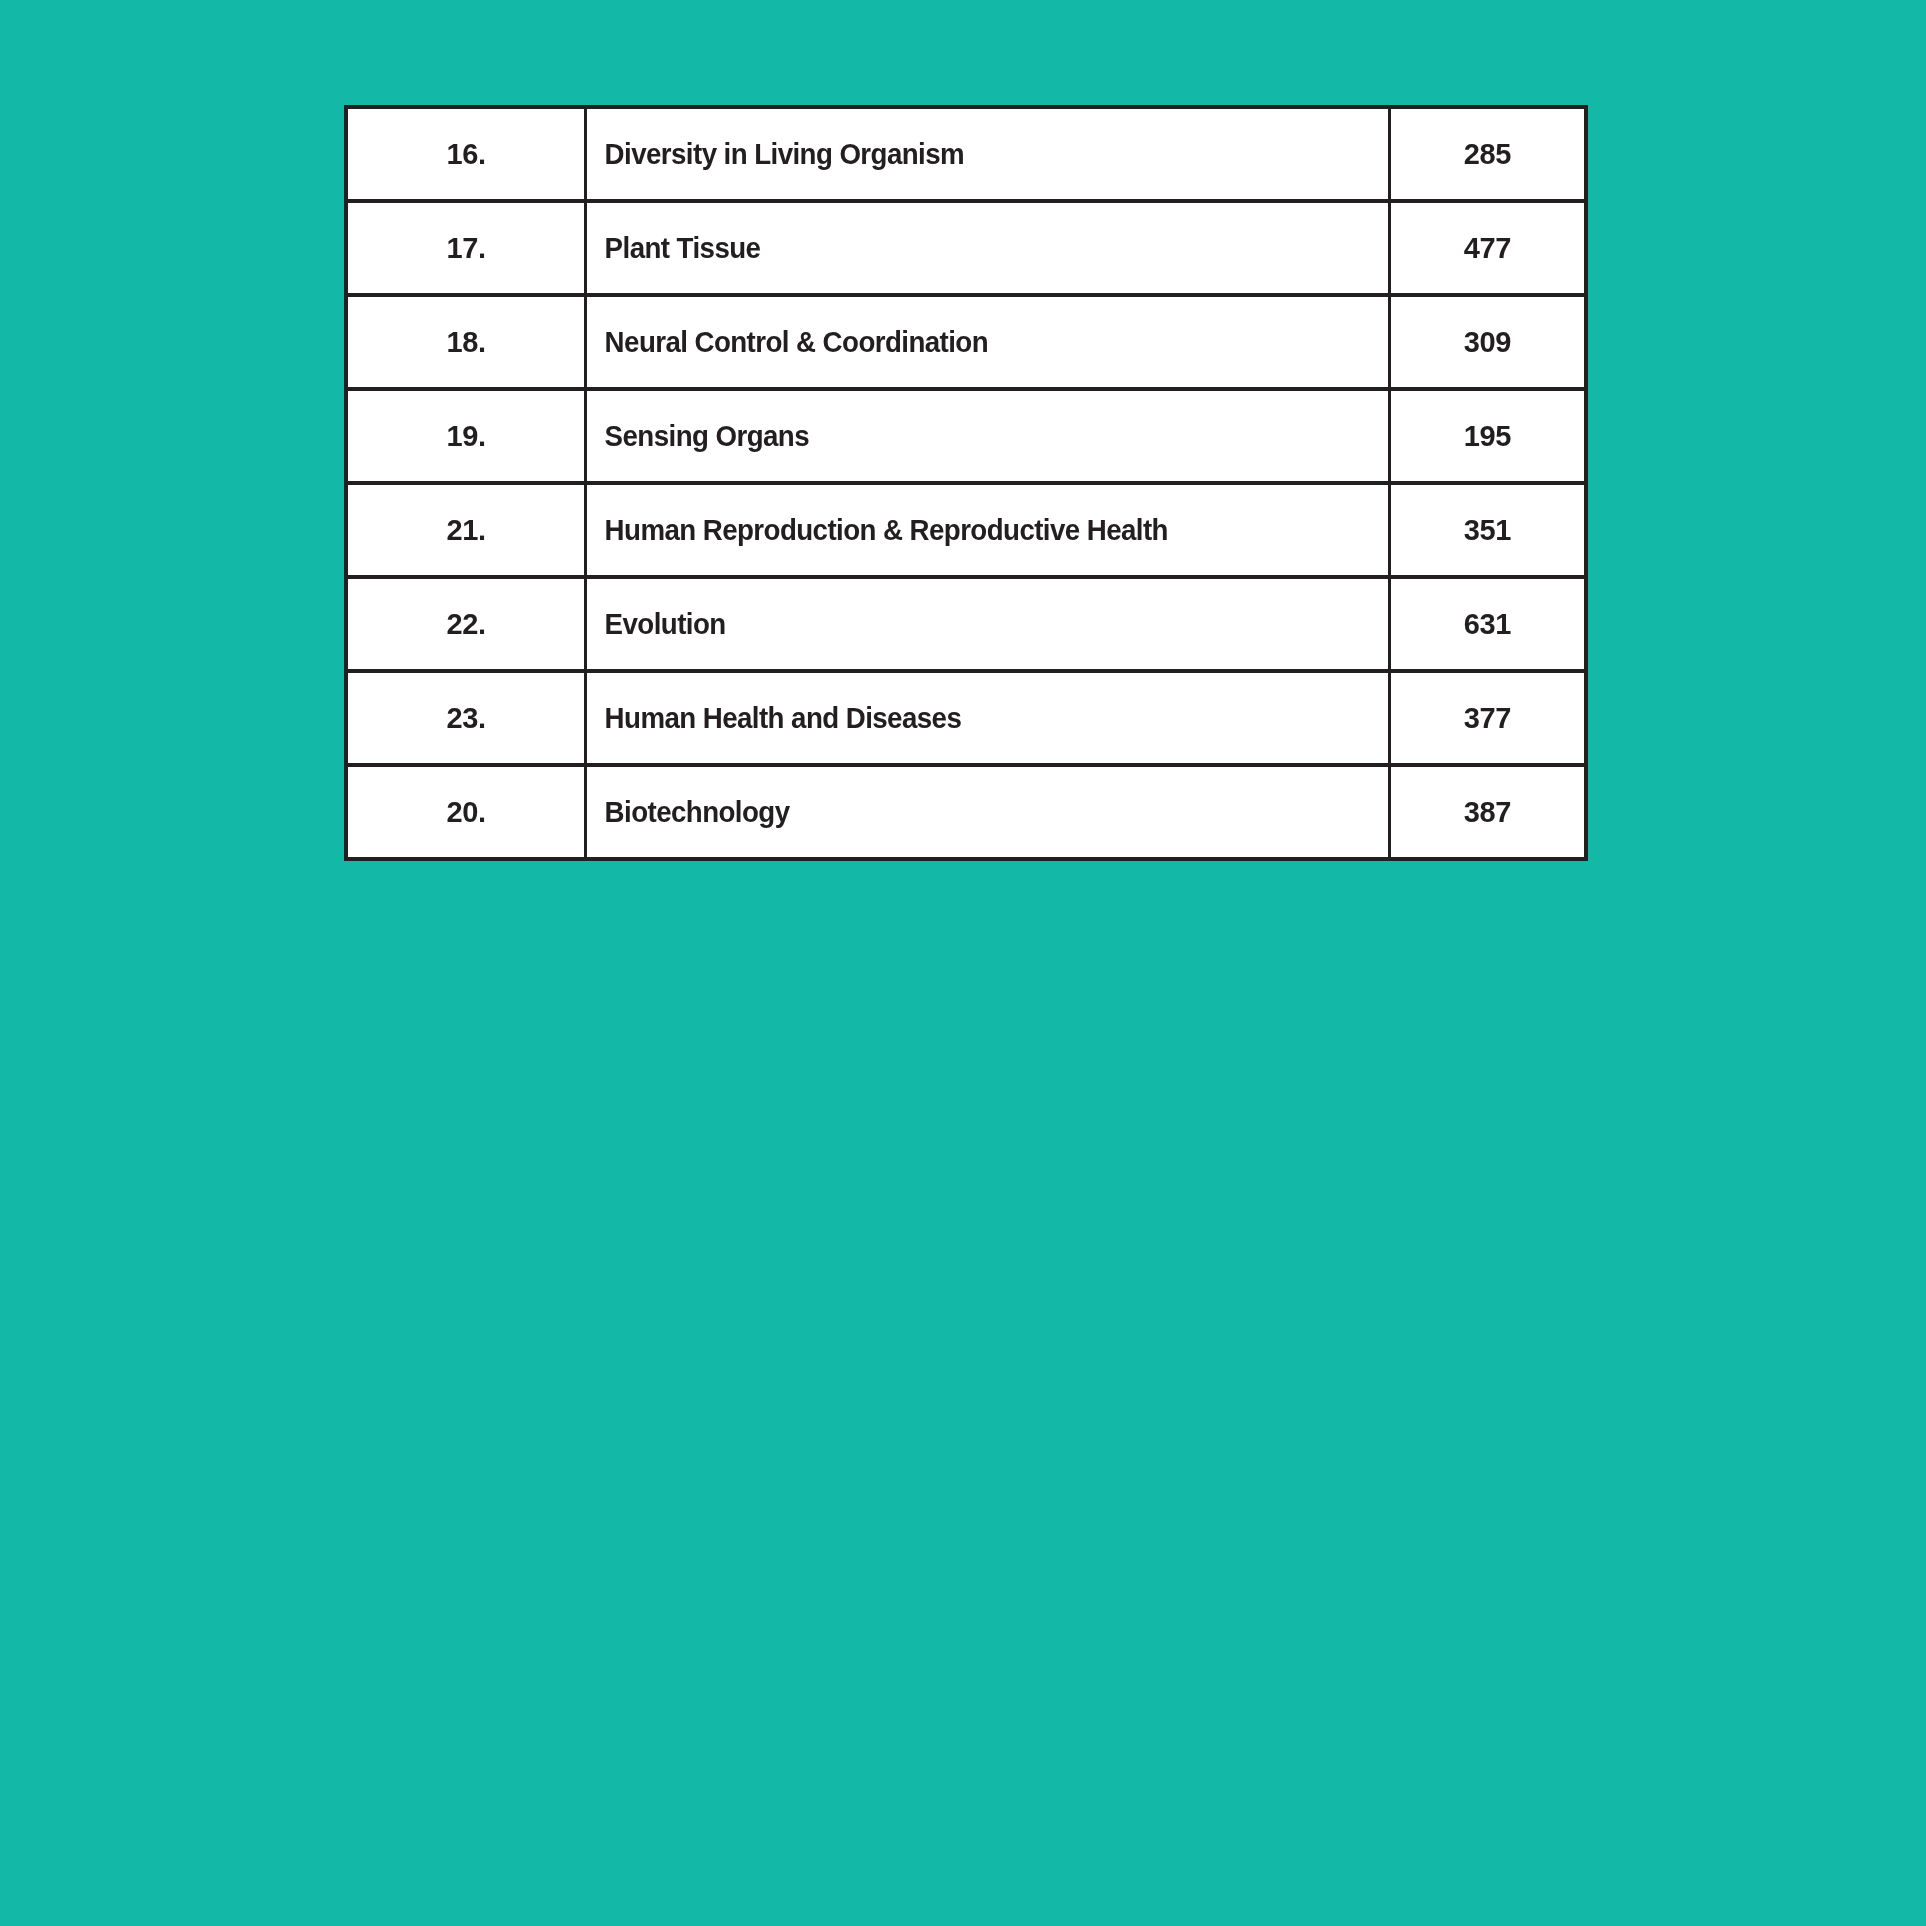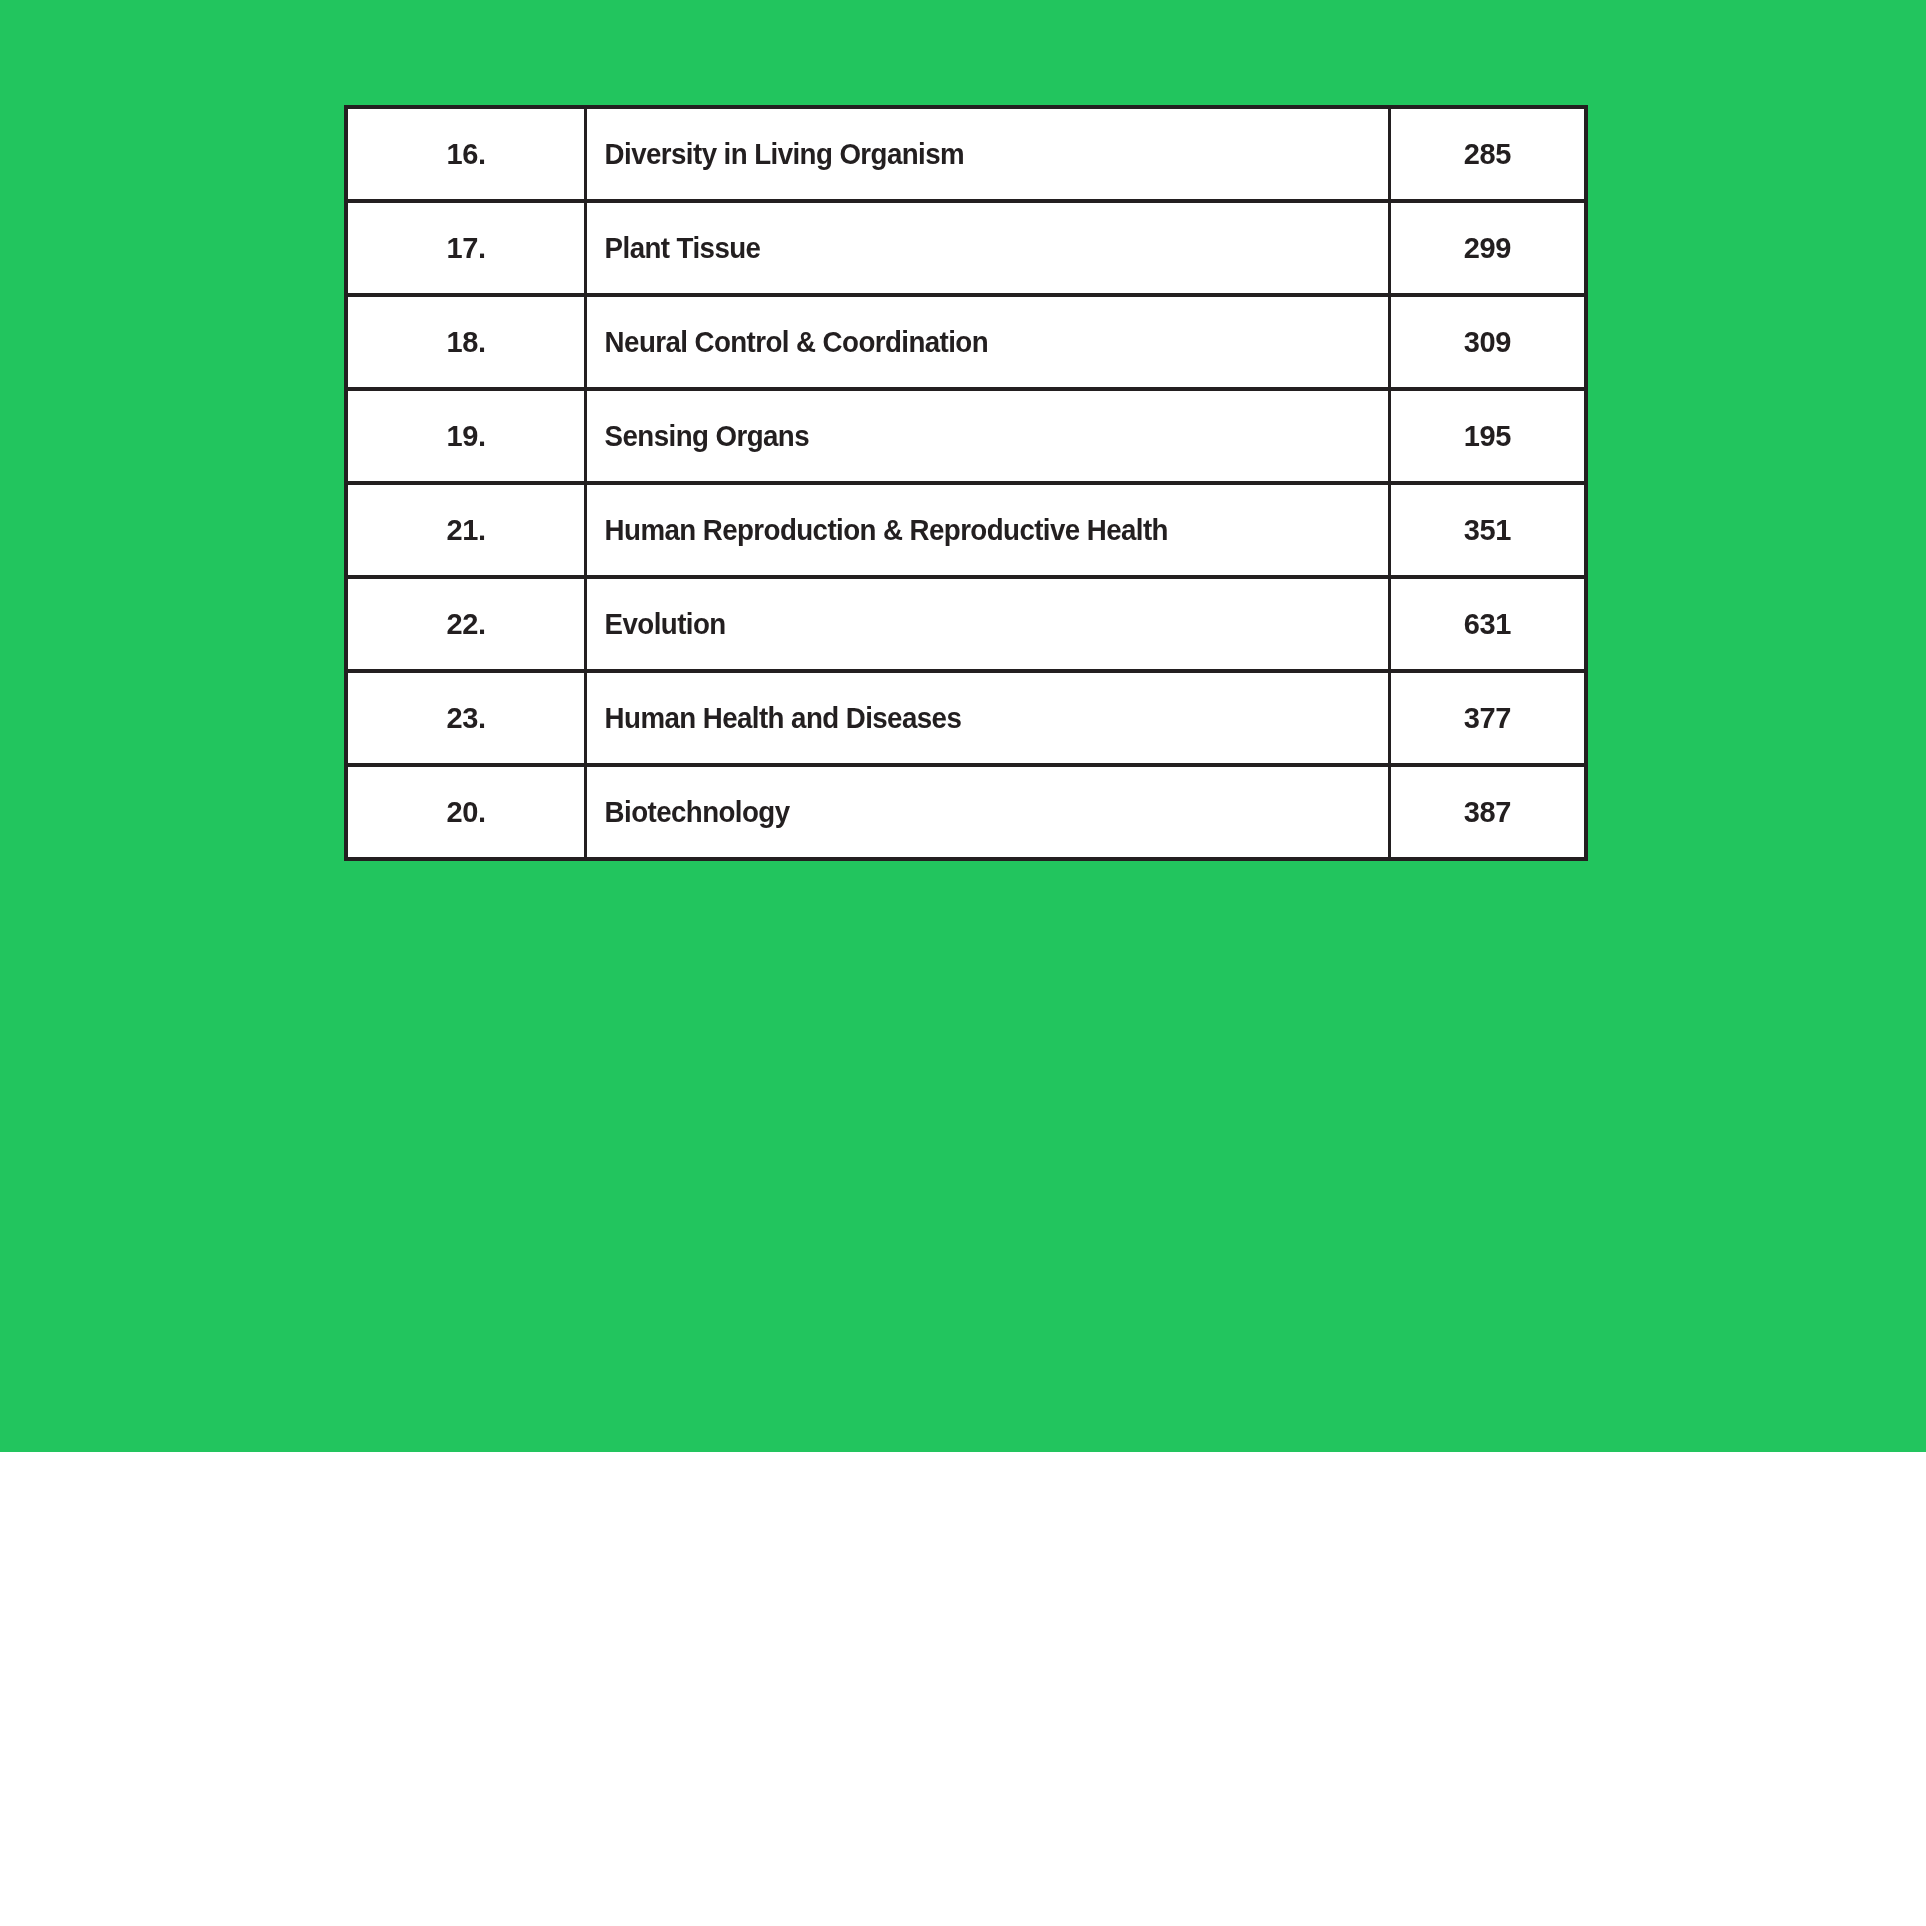--- a/index.html
+++ b/index.html
@@ -11,22 +11,22 @@
   body {
     width: 1926px;
     height: 1926px;
     font-family: "Liberation Sans", "DejaVu Sans", sans-serif;
     -webkit-font-smoothing: antialiased;
   }
 
   .page {
     position: relative;
     width: 1926px;
-    height: 1452px;
-    background: #22c55e;
+    height: 1926px;
+    background: #14b8a6;
     overflow: hidden;
   }
 
   
   .toc-table {
     position: absolute;
     left: 344px;
     top: 105px;
     width: 1244px;
     border-collapse: collapse;
@@ -98,21 +98,21 @@
 
       <tr>
         <td class="cell-no">16.</td>
         <td class="cell-title">Diversity in Living Organism</td>
         <td class="cell-page">285</td>
       </tr>
 
       <tr>
         <td class="cell-no">17.</td>
         <td class="cell-title">Plant Tissue</td>
-        <td class="cell-page">299</td>
+        <td class="cell-page">477</td>
       </tr>
 
       <tr>
         <td class="cell-no">18.</td>
         <td class="cell-title">Neural Control &amp; Coordination</td>
         <td class="cell-page">309</td>
       </tr>
 
       <tr>
         <td class="cell-no">19.</td>

